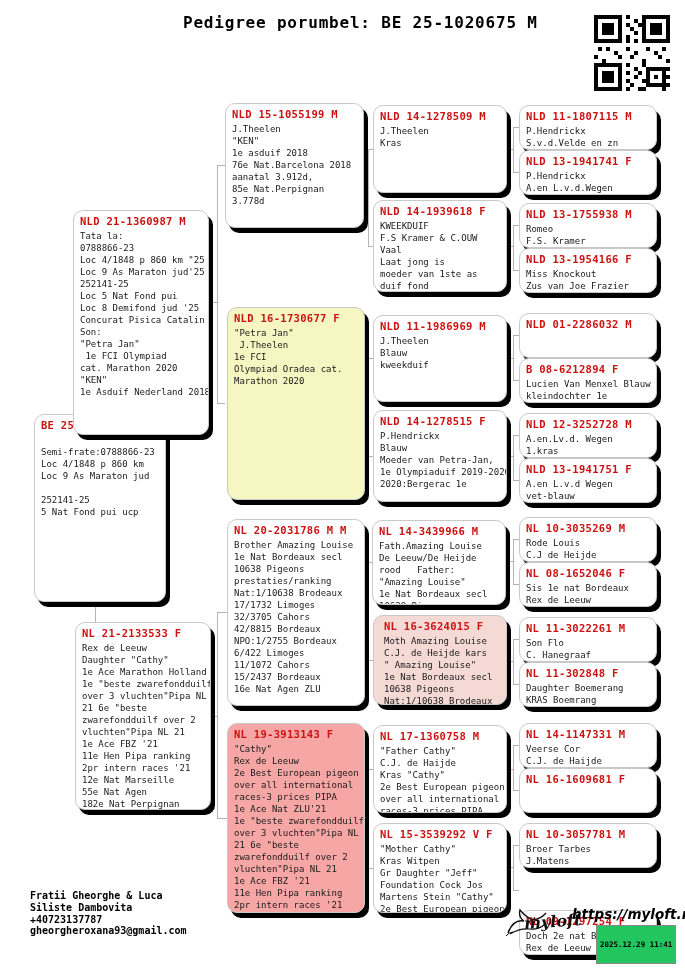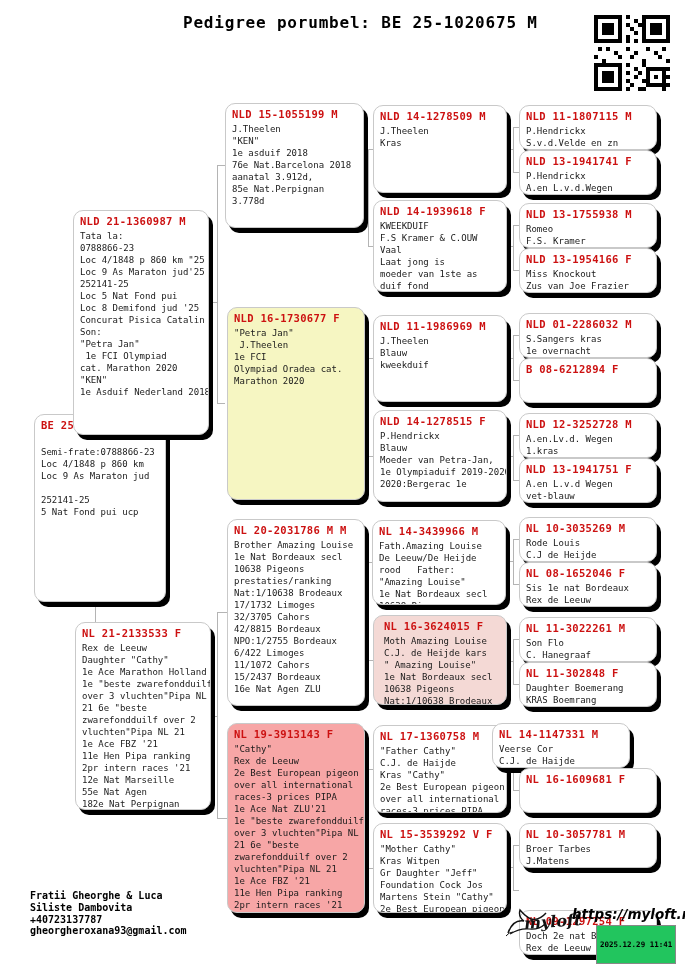--- a/index.html
+++ b/index.html
@@ -286,25 +286,25 @@
         <div class="body">Romeo
 F.S. Kramer</div>
       </div>
       <div class="pbox " style="left: 519px; top: 248px; width: 138px; height: 45px;">
         <div class="ring">NLD 13-1954166 F</div>
         <div class="body">Miss Knockout
 Zus van Joe Frazier</div>
       </div>
       <div class="pbox " style="left: 519px; top: 313px; width: 138px; height: 45px;">
         <div class="ring">NLD 01-2286032 M</div>
-        <div class="body">S.Sangers kras
-1e overnacht</div>
       </div>
       <div class="pbox " style="left: 519px; top: 358px; width: 138px; height: 45px;">
         <div class="ring">B 08-6212894 F</div>
+        <div class="body">Lucien Van Menxel Blauw
+kleindochter 1e</div>
       </div>
       <div class="pbox " style="left: 519px; top: 413px; width: 138px; height: 45px;">
         <div class="ring">NLD 12-3252728 M</div>
         <div class="body">A.en.Lv.d. Wegen
 1.kras</div>
       </div>
       <div class="pbox " style="left: 519px; top: 458px; width: 138px; height: 45px;">
         <div class="ring">NLD 13-1941751 F</div>
         <div class="body">A.en L.v.d Wegen
 vet-blauw</div>
@@ -322,21 +322,21 @@
       <div class="pbox " style="left: 519px; top: 617px; width: 138px; height: 45px;">
         <div class="ring">NL 11-3022261 M</div>
         <div class="body">Son Flo
 C. Hanegraaf</div>
       </div>
       <div class="pbox " style="left: 519px; top: 662px; width: 138px; height: 45px;">
         <div class="ring">NL 11-302848 F</div>
         <div class="body">Daughter Boemerang
 KRAS Boemrang</div>
       </div>
-      <div class="pbox " style="left: 492px; top: 723px; width: 138px; height: 45px;">
+      <div class="pbox " style="left: 519px; top: 723px; width: 138px; height: 45px;">
         <div class="ring">NL 14-1147331 M</div>
         <div class="body">Veerse Cor
 C.J. de Haijde</div>
       </div>
       <div class="pbox " style="left: 519px; top: 768px; width: 138px; height: 45px;">
         <div class="ring">NL 16-1609681 F</div>
       </div>
       <div class="pbox " style="left: 519px; top: 823px; width: 138px; height: 45px;">
         <div class="ring">NL 10-3057781 M</div>
         <div class="body">Broer Tarbes

